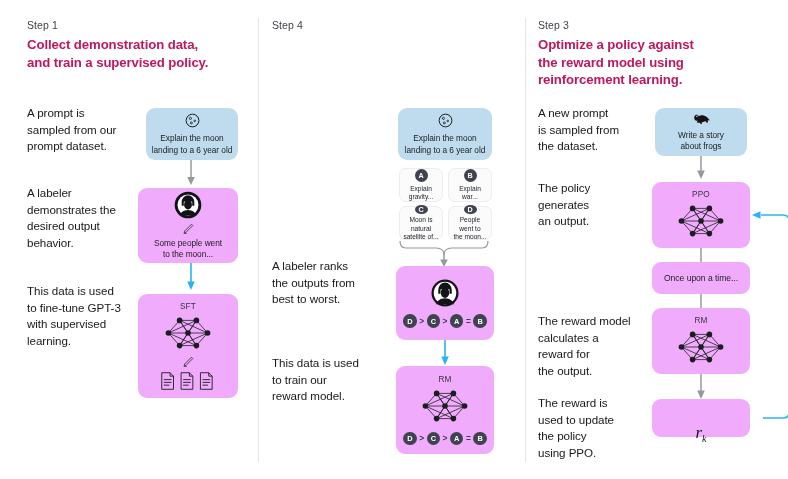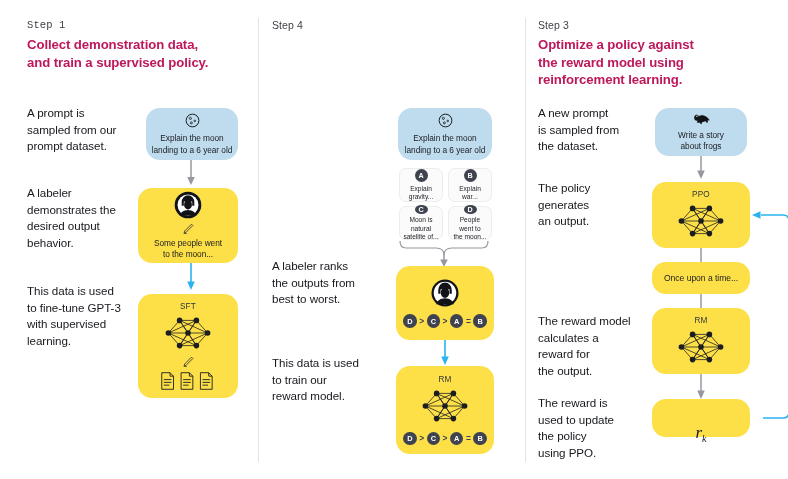--- a/index.html
+++ b/index.html
@@ -43,29 +43,29 @@
     position:absolute;
     font-size:11.6px;
     line-height:16.6px;
     color:#16181c;
     letter-spacing:-.05px;
   }
 
   
   .card{
     position:absolute;
-    border-radius:14px;
+    border-radius:9px;
     box-sizing:border-box;
     display:flex;
     flex-direction:column;
     align-items:center;
     justify-content:center;
   }
   .card-blue{background:#bfdcee;}
-  .card-grey{background:#fde047;}
+  .card-grey{background:#f0abfc;}
 
   .card-text{
     font-size:8.3px;
     line-height:11.4px;
     text-align:center;
     color:#1b1d21;
     letter-spacing:-.05px;
     padding:0 5px;
   }
   .card-title{
@@ -139,21 +139,21 @@
 </head>
 <body>
 
 <div class="board">
 
   <div class="divider div-1"></div>
   <div class="divider div-2"></div>
 
   <div class="col col-1">
 
-    <div class="step-label" style="left:27px;top:19px;font-family:Liberation Mono, monospace;">Step 1</div>
+    <div class="step-label" style="left:27px;top:19px;">Step 1</div>
     <div class="step-title" style="left:27px;top:36px;width:230px;">
       <div>Collect demonstration data,</div>
       <div>and train a supervised policy.</div>
     </div>
 
     <div class="para" style="left:27px;top:105px;width:120px;white-space:pre-line;">A prompt is
 sampled from our
 prompt dataset.</div>
     <div class="para" style="left:27px;top:185px;width:125px;white-space:pre-line;">A labeler
 demonstrates the

